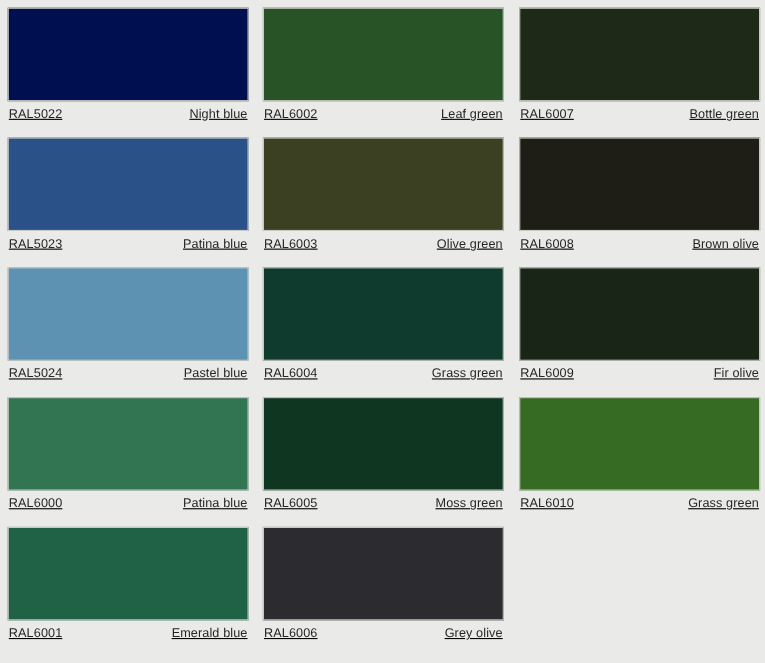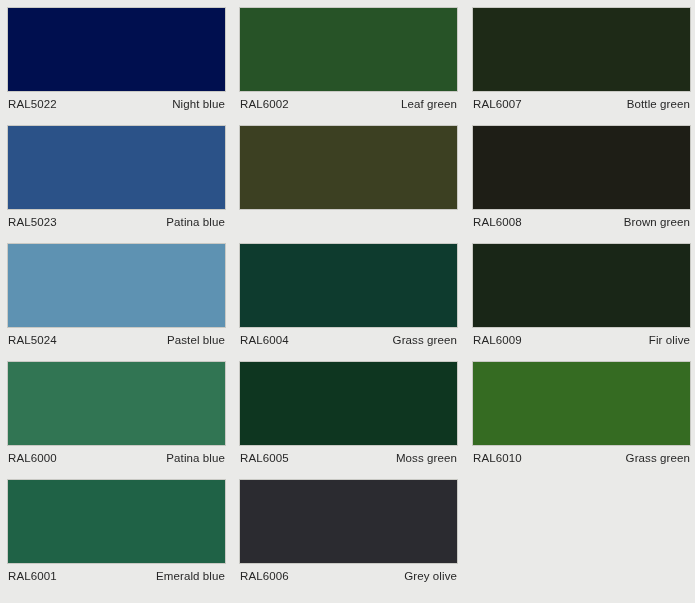--- a/index.html
+++ b/index.html
@@ -13,20 +13,21 @@
     background: #eaeae8;
     font-family: "Liberation Sans", sans-serif;
     overflow: hidden;
   }
   #swatch-grid {
     display: grid;
     grid-template-columns: 232px 233px 223px;
     grid-template-rows: 118px 118px 118px 118px 120px;
     padding: 7px 16px 0 7px;
     box-sizing: border-box;
+    text-decoration: underline;
   }
   .swatch-cell {
     width: 219px;
     display: block;
   }
   .swatch-chip {
     width: 219px;
     height: 85px;
     border: 1px solid #c9c9c4;
     box-sizing: border-box;
@@ -80,26 +81,30 @@
     </div>
     <div class="swatch-cell">
       <div class="swatch-chip" style="background-color: rgb(43, 82, 136);"></div>
       <div class="swatch-caption">
         <span class="swatch-code">RAL5023</span>
         <span class="swatch-name">Patina blue</span>
       </div>
     </div>
     <div class="swatch-cell">
       <div class="swatch-chip" style="background-color: rgb(60, 64, 34);"></div>
+      <div class="swatch-caption">
+        <span class="swatch-code">RAL6003</span>
+        <span class="swatch-name">Olive green</span>
+      </div>
     </div>
     <div class="swatch-cell">
       <div class="swatch-chip" style="background-color: rgb(30, 30, 22);"></div>
       <div class="swatch-caption">
         <span class="swatch-code">RAL6008</span>
-        <span class="swatch-name">Brown green</span>
+        <span class="swatch-name">Brown olive</span>
       </div>
     </div>
     <div class="swatch-cell">
       <div class="swatch-chip" style="background-color: rgb(94, 146, 178);"></div>
       <div class="swatch-caption">
         <span class="swatch-code">RAL5024</span>
         <span class="swatch-name">Pastel blue</span>
       </div>
     </div>
     <div class="swatch-cell">

